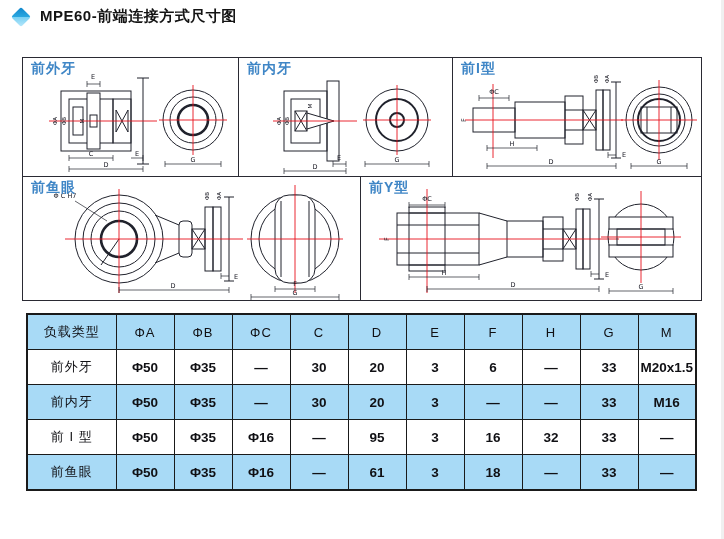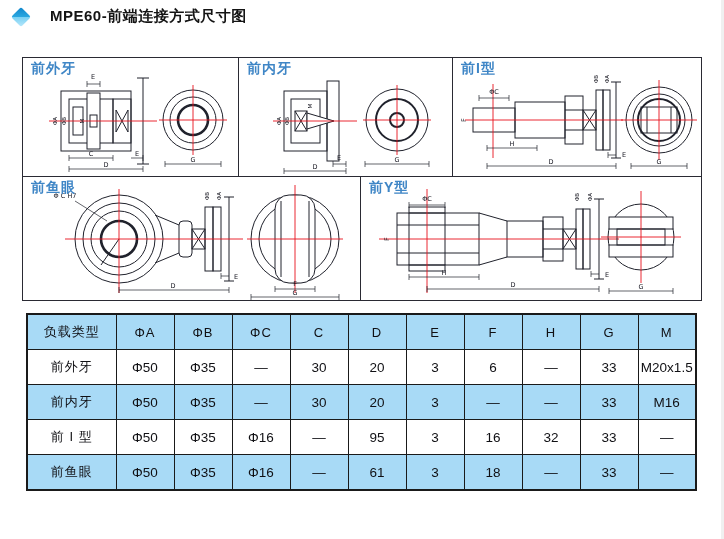--- a/index.html
+++ b/index.html
@@ -2,21 +2,21 @@
 <html><head>
 <meta charset="utf-8">
 <style>
   html,body{margin:0;padding:0;}
   body{
     width:724px;height:539px;position:relative;background:#ffffff;
     font-family:"Liberation Sans",sans-serif;overflow:hidden;
   }
   .edge-strip{position:absolute;right:0;top:0;width:3px;height:539px;background:#f0f0f0;}
   
-  .header{position:absolute;left:12px;top:7px;display:flex;align-items:center;gap:22px;}
+  .header{position:absolute;left:12px;top:7px;display:flex;align-items:center;gap:12px;}
   .diamond{
     width:14px;height:14px;margin-left:2px;transform:rotate(45deg);border-radius:2px;
     background:linear-gradient(135deg,#0f86cc 0%,#2aa7e0 49%,#79d0f3 51%,#b9e8fb 100%);
   }
   .page-title{font-size:15px;font-weight:bold;color:#141414;letter-spacing:0.5px;}
 
   
   .panels{position:absolute;left:22px;top:57px;width:678px;border:1px solid #2a2a33;background:#fff;}
   .prow{display:flex;}
   .prow2{border-top:1px solid #2a2a33;}
@@ -44,21 +44,21 @@
   .spec-table{
     position:absolute;left:26px;top:313px;border-collapse:collapse;table-layout:fixed;
     border:2px solid #1a1a1a;
   }
   .spec-table td,.spec-table th{
     border:1px solid #1a1a1a;height:34px;text-align:center;vertical-align:middle;
     font-size:13px;color:#101014;padding:0;overflow:hidden;white-space:nowrap;
   }
   .spec-table th{background:#a8daf6;font-weight:normal;letter-spacing:1px;}
   .spec-table tr.blue td{background:#a8daf6;}
-  .spec-table td.val{font-weight:normal;font-size:13.5px;}
+  .spec-table td.val{font-weight:bold;font-size:13.5px;}
   .spec-table td.lbl{font-weight:normal;letter-spacing:1px;}
 </style>
 </head>
 <body>
 
 <div class="edge-strip"></div>
 
 <div class="header">
   <div class="diamond"></div>
   <div class="page-title">MPE60-前端连接方式尺寸图</div>

